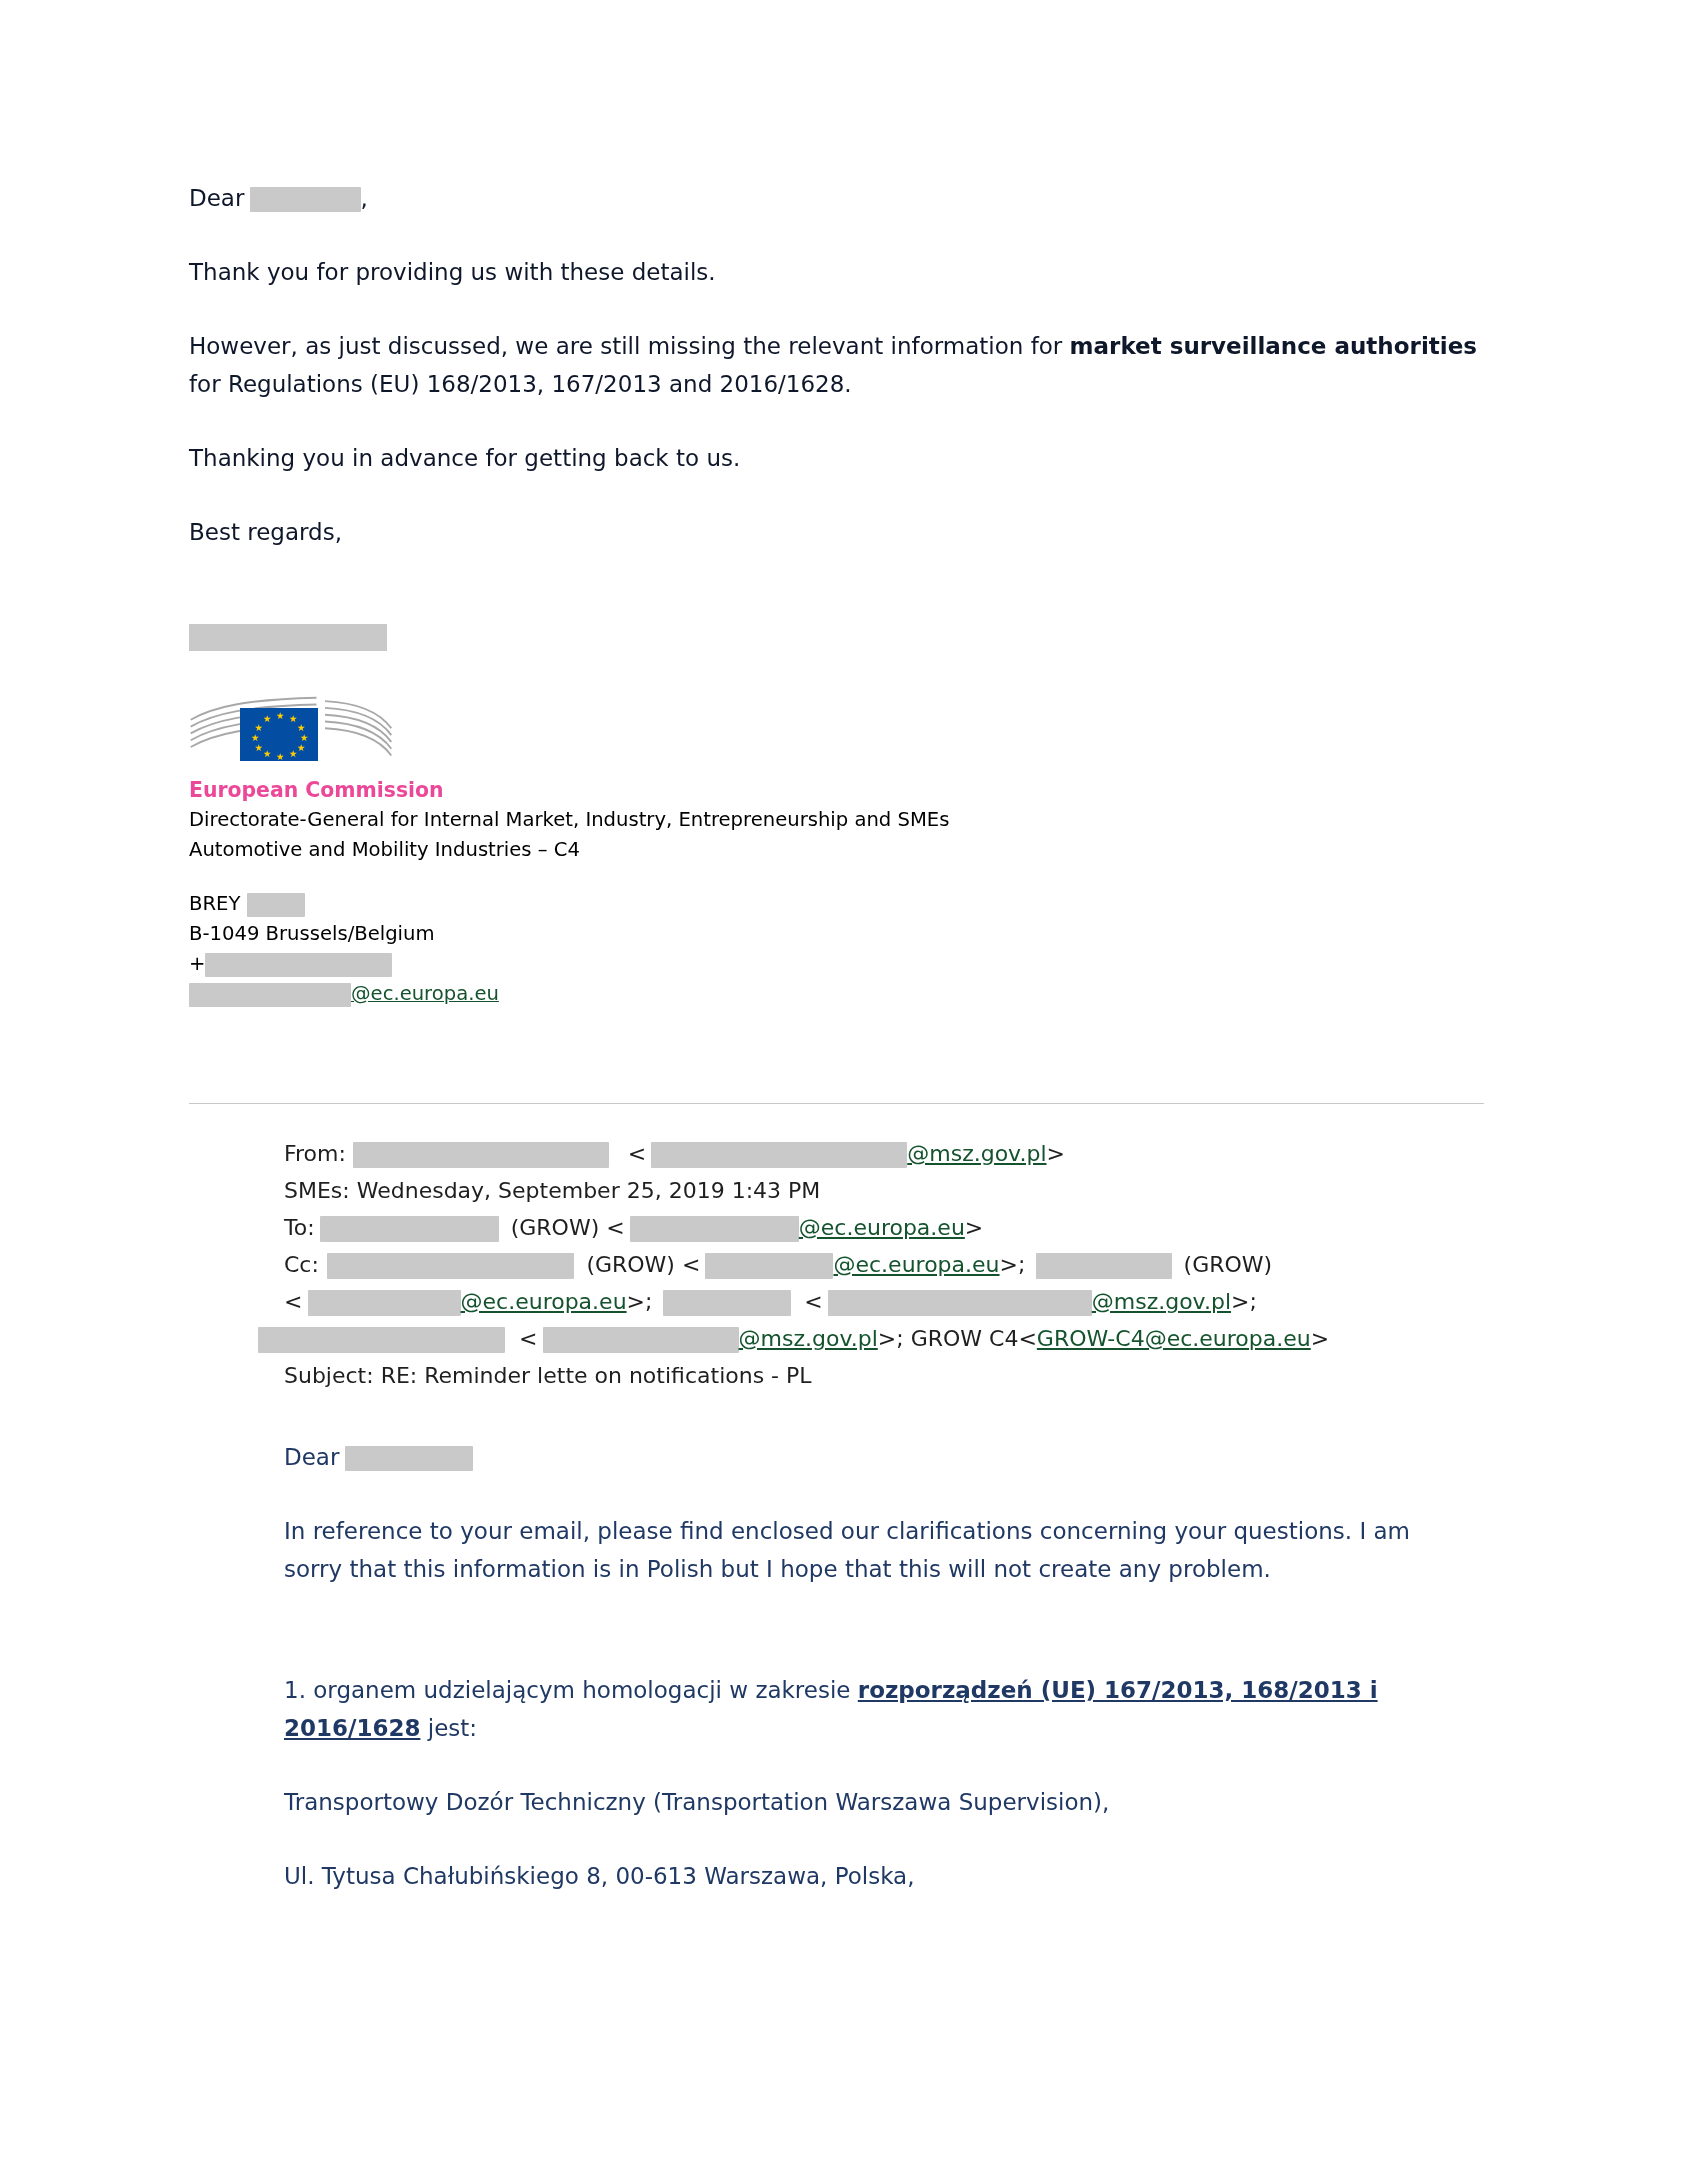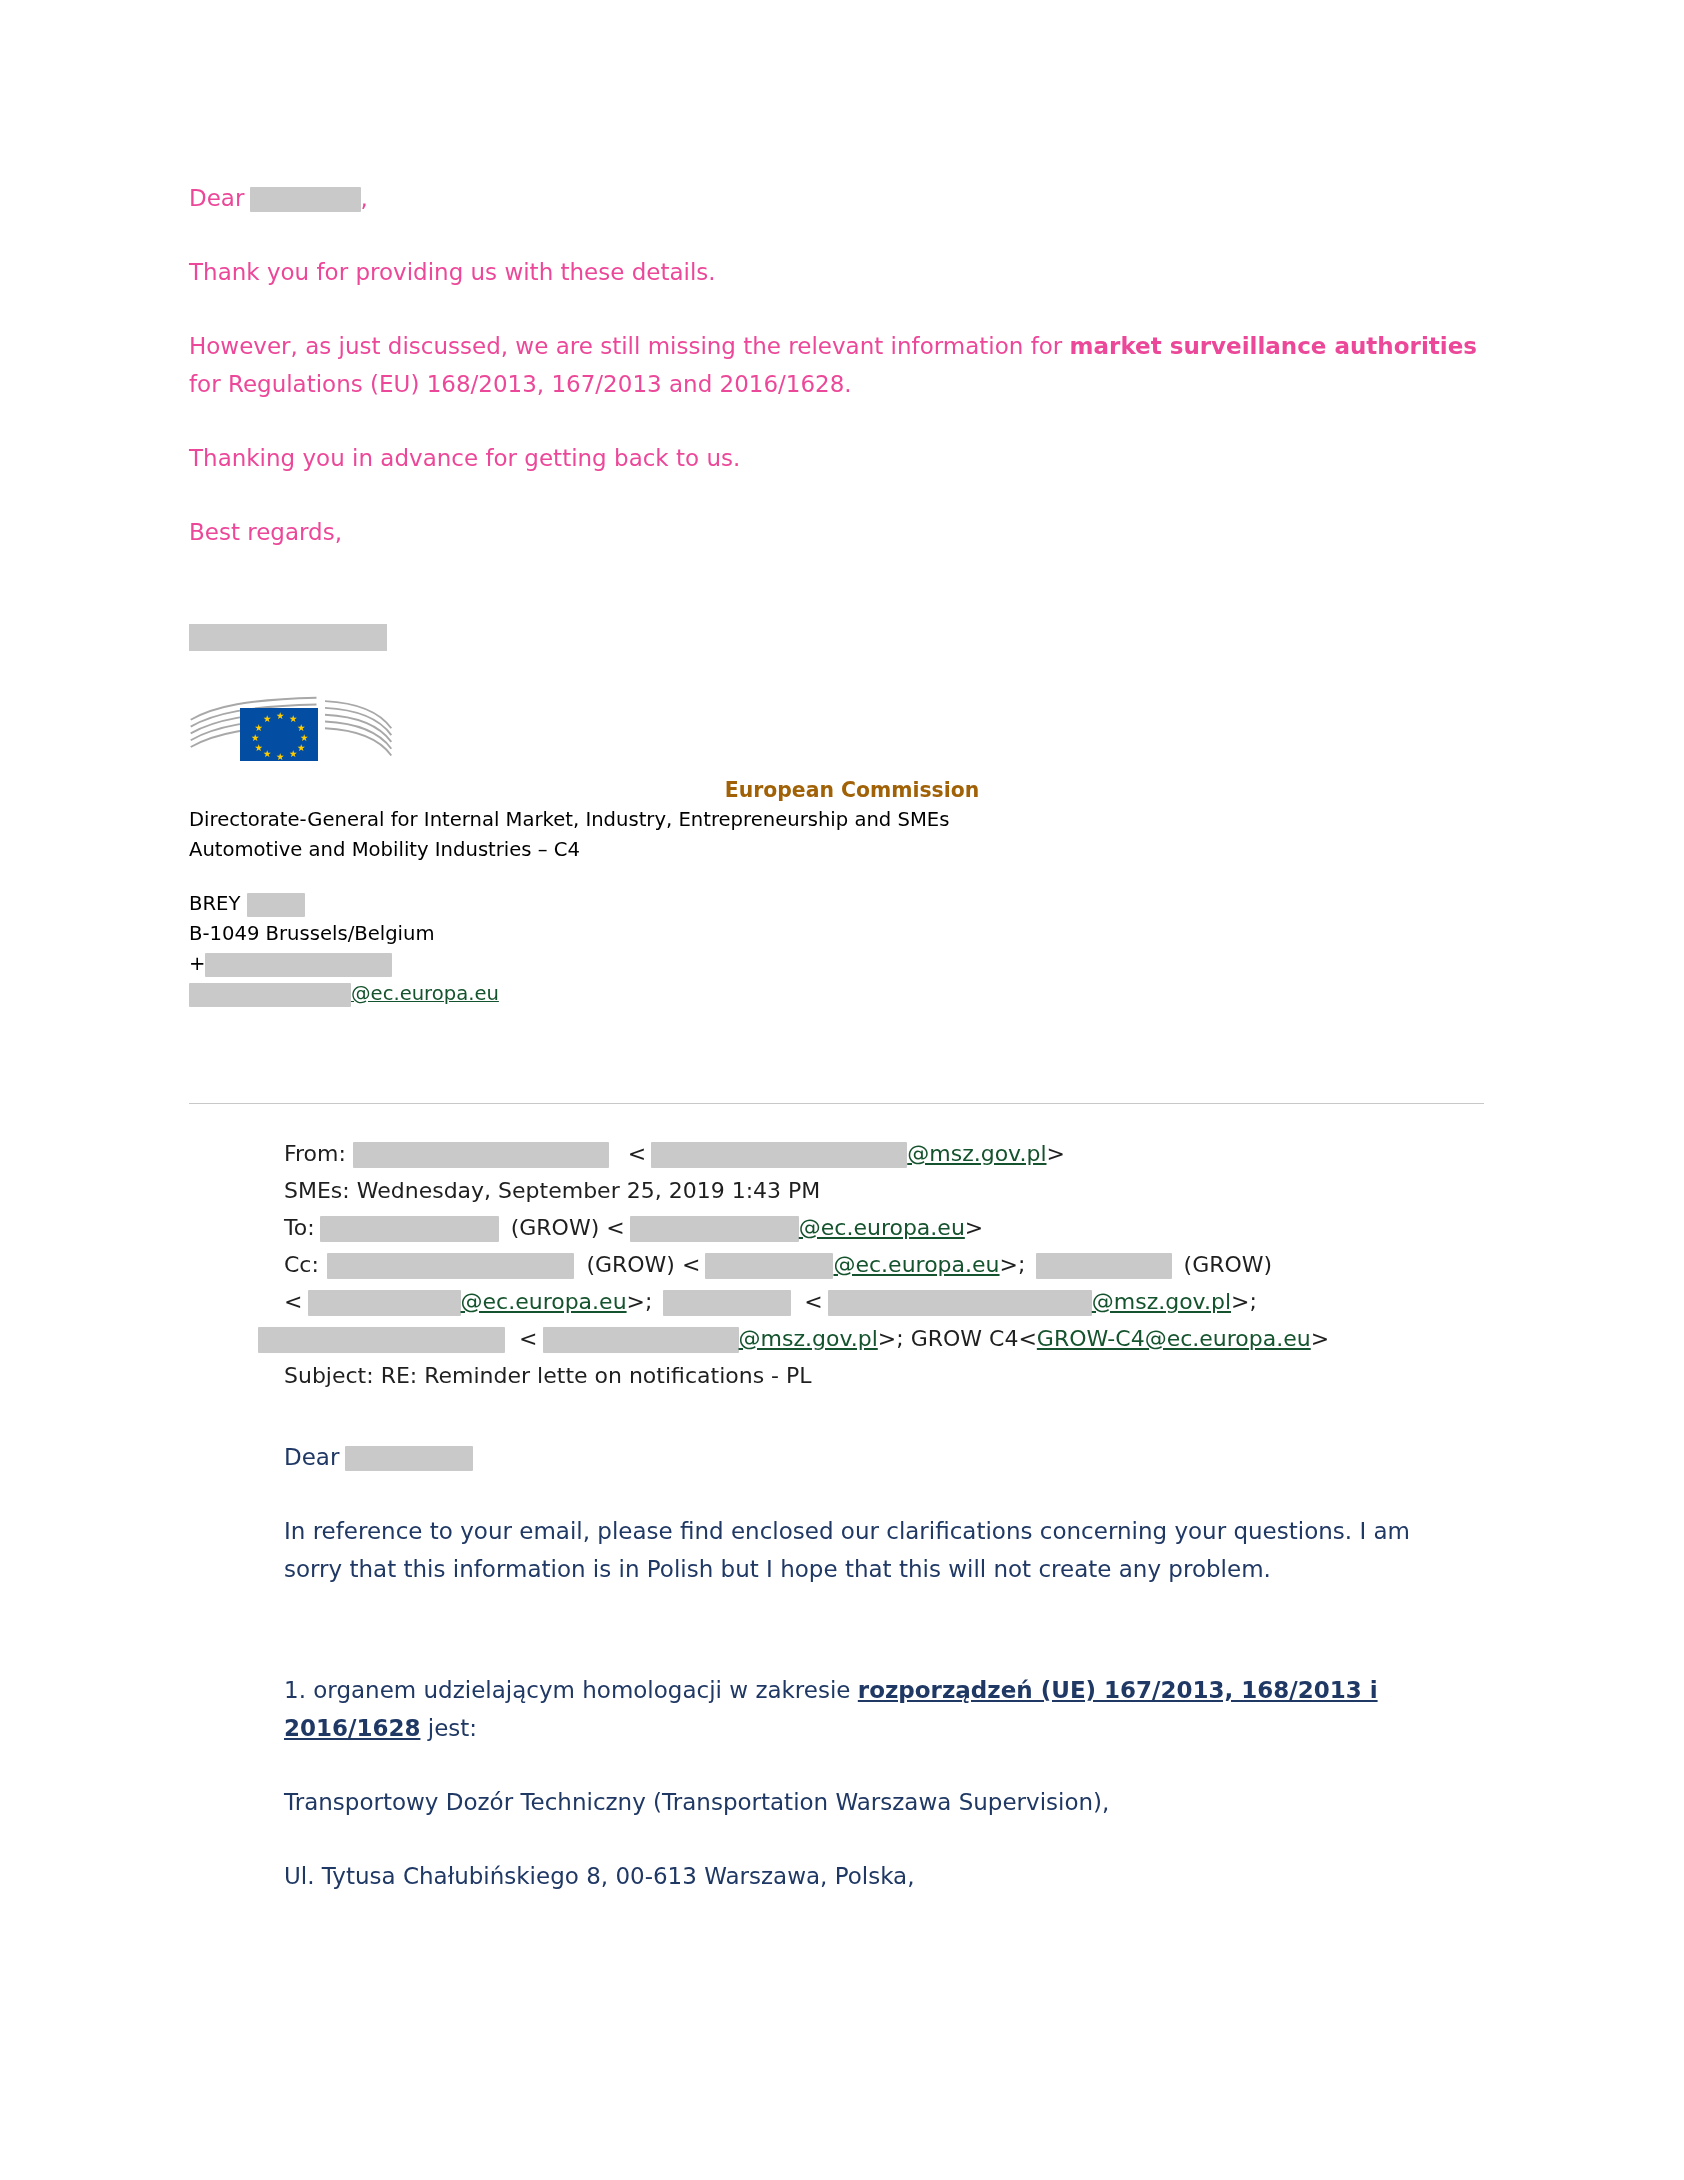--- a/index.html
+++ b/index.html
@@ -15,21 +15,21 @@
   }
   .page {
     position: relative;
     width: 1685px;
     min-height: 2181px;
     box-sizing: border-box;
     padding: 179px 170px 0 189px;
   }
   
   .body-text {
-    color: #ec4899;
+    color: #0f172a;
     font-family: "DejaVu Sans", sans-serif;
     font-size: 23px;
     line-height: 38px;
     margin: 0 0 36px 0;
   }
   .body-text b { font-weight: bold; }
 
   .redact {
     display: inline-block;
     background: #c9c9c9;
@@ -63,27 +63,26 @@
     width: 78px; height: 53px;
     background: #034ea2;
   }
   .eu-logo .flag .star {
     position: absolute;
     color: #ffcc00;
     font-size: 9.4px;
     line-height: 9.4px;
   }
   .sig-org {
-    color: #a16207;
+    color: #ec4899;
     font-family: "DejaVu Sans", sans-serif;
     font-size: 20.4px;
     font-weight: bold;
     line-height: 29px;
     margin: 0;
-    text-align: center;
   }
   .sig-line {
     color: #000000;
     font-family: "DejaVu Sans", sans-serif;
     font-size: 19.6px;
     line-height: 30px;
     margin: 0;
   }
   .sig-gap { height: 24px; }
   a.link {

